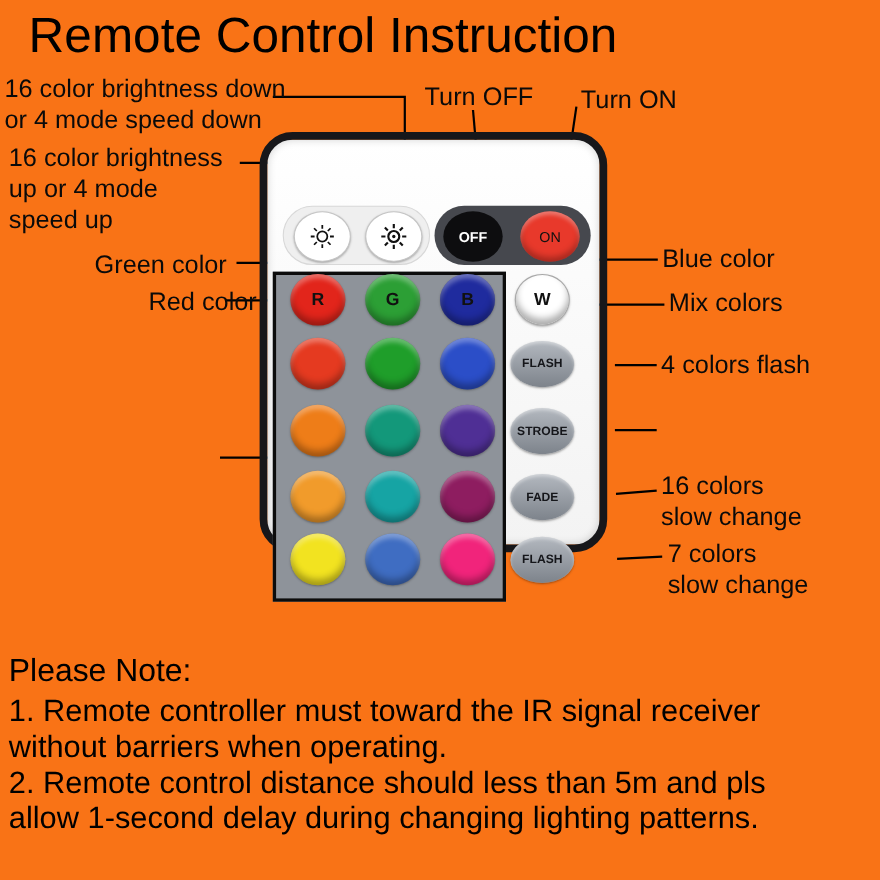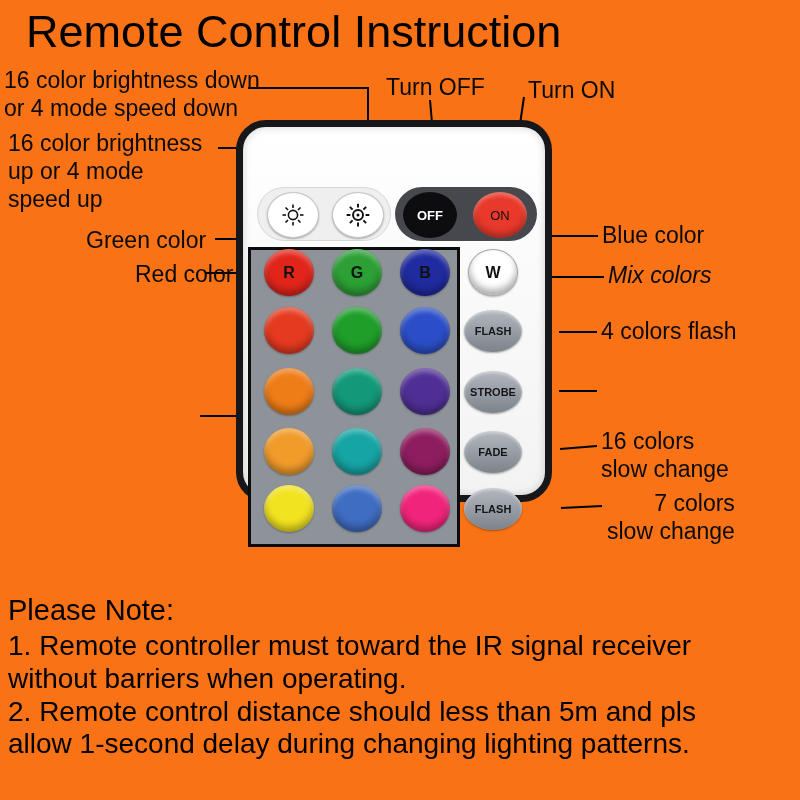--- a/index.html
+++ b/index.html
@@ -69,25 +69,25 @@
   <div class="label" style="left:4px; top:66px;">16 color brightness down
 or 4 mode speed down</div>
   <div class="label" style="left:8px; top:129px;">16 color brightness
 up or 4 mode
 speed up</div>
   <div class="label" style="left:386px; top:73px;">Turn OFF</div>
   <div class="label" style="left:528px; top:76px;">Turn ON</div>
   <div class="label" style="left:86px; top:226px;">Green color</div>
   <div class="label" style="left:97px; top:260px;margin-left:38px;">Red color</div>
   <div class="label" style="left:602px; top:221px;">Blue color</div>
-  <div class="label" style="left:608px; top:261px;font-style:italic;">Mix colors</div>
+  <div class="label" style="left:608px; top:261px;">Mix colors</div>
   <div class="label" style="left:601px; top:317px;">4 colors flash</div>
   <div class="label" style="left:601px; top:427px;">16 colors
 slow change</div>
-  <div class="label" style="left:607px; top:489px;text-align:right;">7 colors
+  <div class="label" style="left:607px; top:489px;">7 colors
 slow change</div>
 
   <div class="remote">
 
     <div class="panel panel-light"></div>
     <div class="panel panel-dark"></div>
 
     <div class="btn sun" style="left:24px; top:65px;">
       <svg viewBox="0 0 24 24" width="24" height="24">
         <circle cx="12" cy="12" r="4.6" fill="none" stroke="#111" stroke-width="1.6"></circle>

